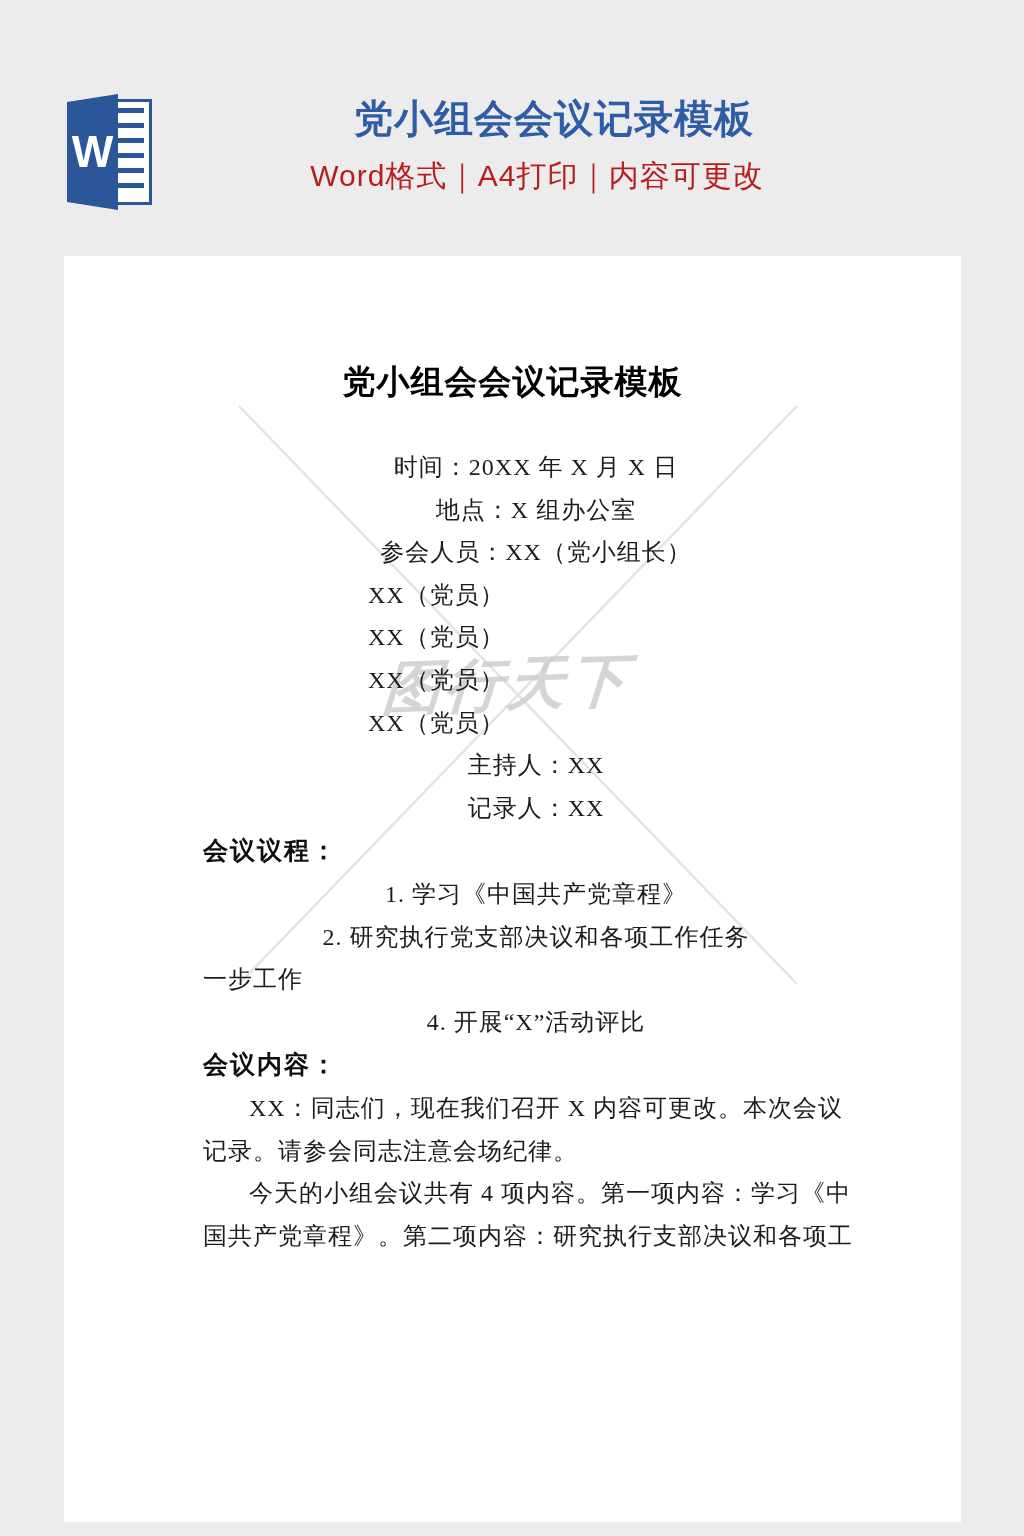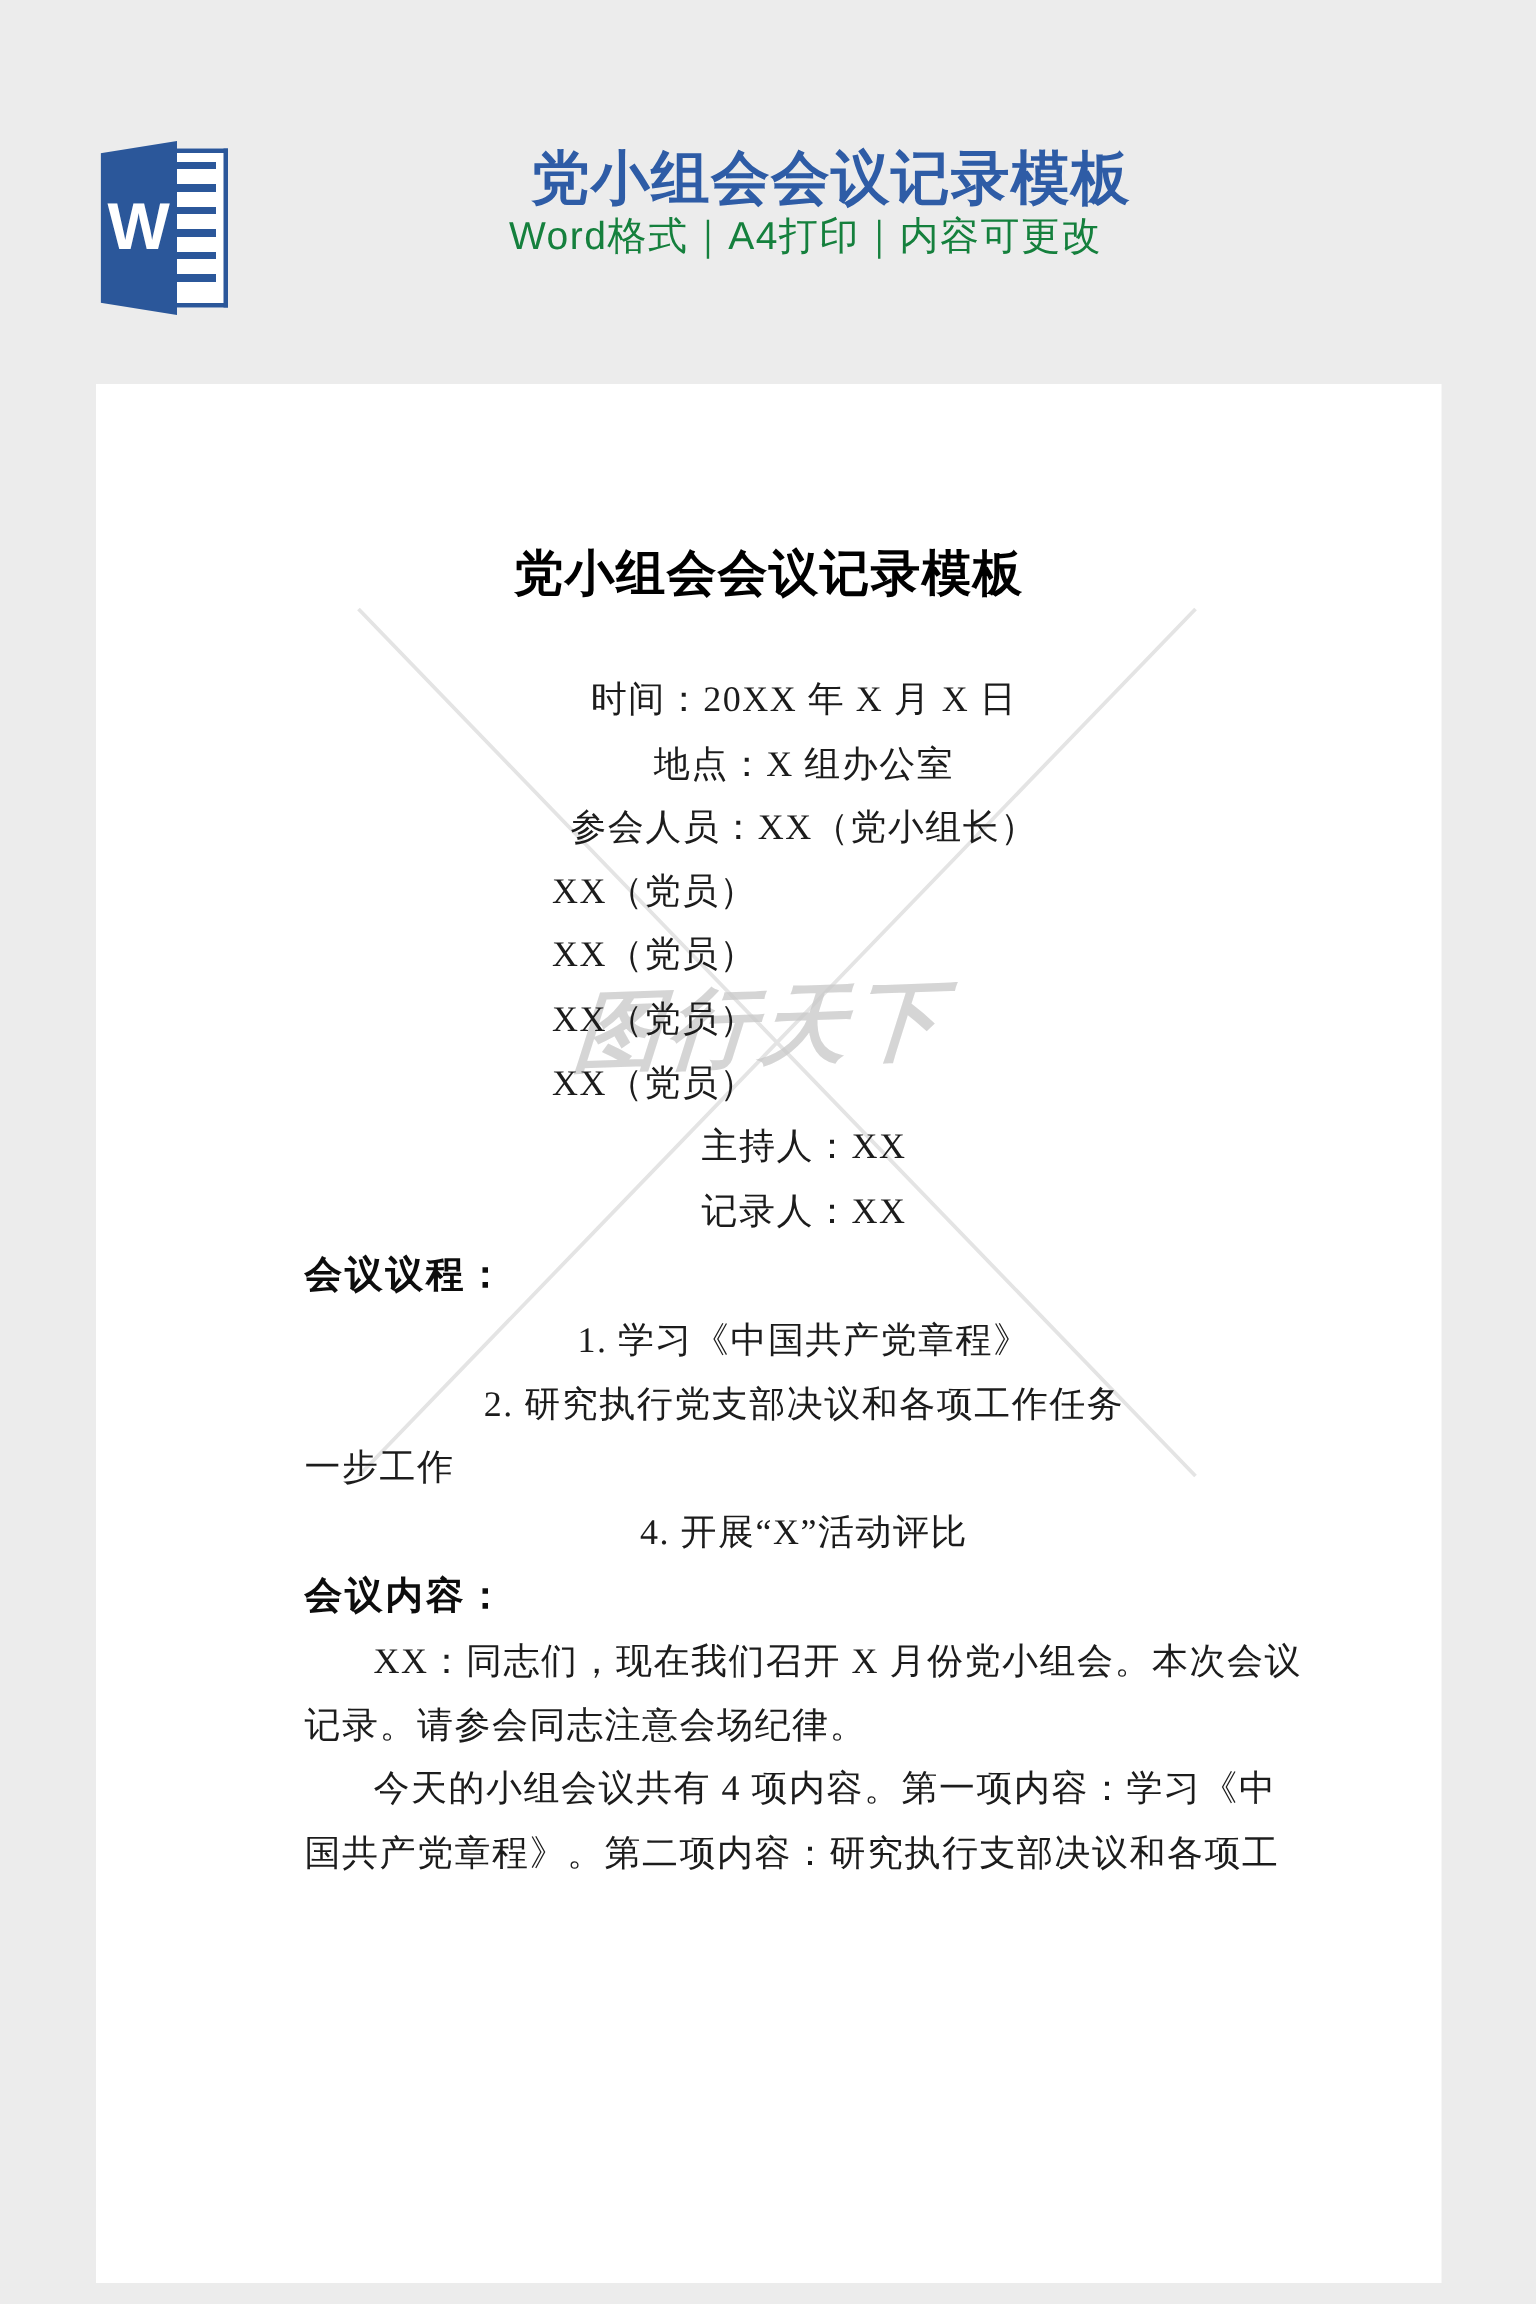--- a/index.html
+++ b/index.html
@@ -30,23 +30,23 @@
   .word-icon .cover span{
     color:#ffffff;font-weight:bold;font-size:44px;line-height:1;
     font-family:"Liberation Sans","DejaVu Sans",sans-serif;
   }
   .header-title{
     position:absolute;left:554px;top:92px;transform:translateX(-50%);
     white-space:nowrap;
     font-size:39px;font-weight:bold;color:#2e5ca6;letter-spacing:1px;
   }
   .header-subtitle{
-    position:absolute;left:537px;top:140px;transform:translateX(-50%);
+    position:absolute;left:537px;top:156px;transform:translateX(-50%);
     white-space:nowrap;
-    font-size:26px;color:#15803d;letter-spacing:1px;
+    font-size:30px;color:#b91c1c;letter-spacing:1px;
   }
   
   .doc-page{
     position:absolute;left:64px;top:256px;width:897px;height:1266px;
     background:#ffffff;
   }
   .watermark-lines{position:absolute;left:0;top:0;width:897px;height:1266px;z-index:1;}
   .watermark-logo{
     position:absolute;left:443px;top:429px;transform:translate(-50%,-50%) rotate(-2deg) skewX(-6deg);
     z-index:1;
@@ -145,21 +145,21 @@
       <div class="doc-row indent-0">
         <span>一步工作</span>
       </div>
       <div class="doc-row indent-1">
         <span>4. 开展“X”活动评比</span>
       </div>
       <div class="doc-row indent-0 row-heading">
         <span>会议内容：</span>
       </div>
       <div class="doc-row indent-1">
-        <span>XX：同志们，现在我们召开 X 月份党小组会。本次会议</span>
+        <span>XX：同志们，现在我们召开 X 内容可更改。本次会议</span>
       </div>
       <div class="doc-row indent-0">
         <span>记录。请参会同志注意会场纪律。</span>
       </div>
       <div class="doc-row indent-1">
         <span>今天的小组会议共有 4 项内容。第一项内容：学习《中</span>
       </div>
       <div class="doc-row indent-0">
         <span>国共产党章程》。第二项内容：研究执行支部决议和各项工</span>
       </div>

